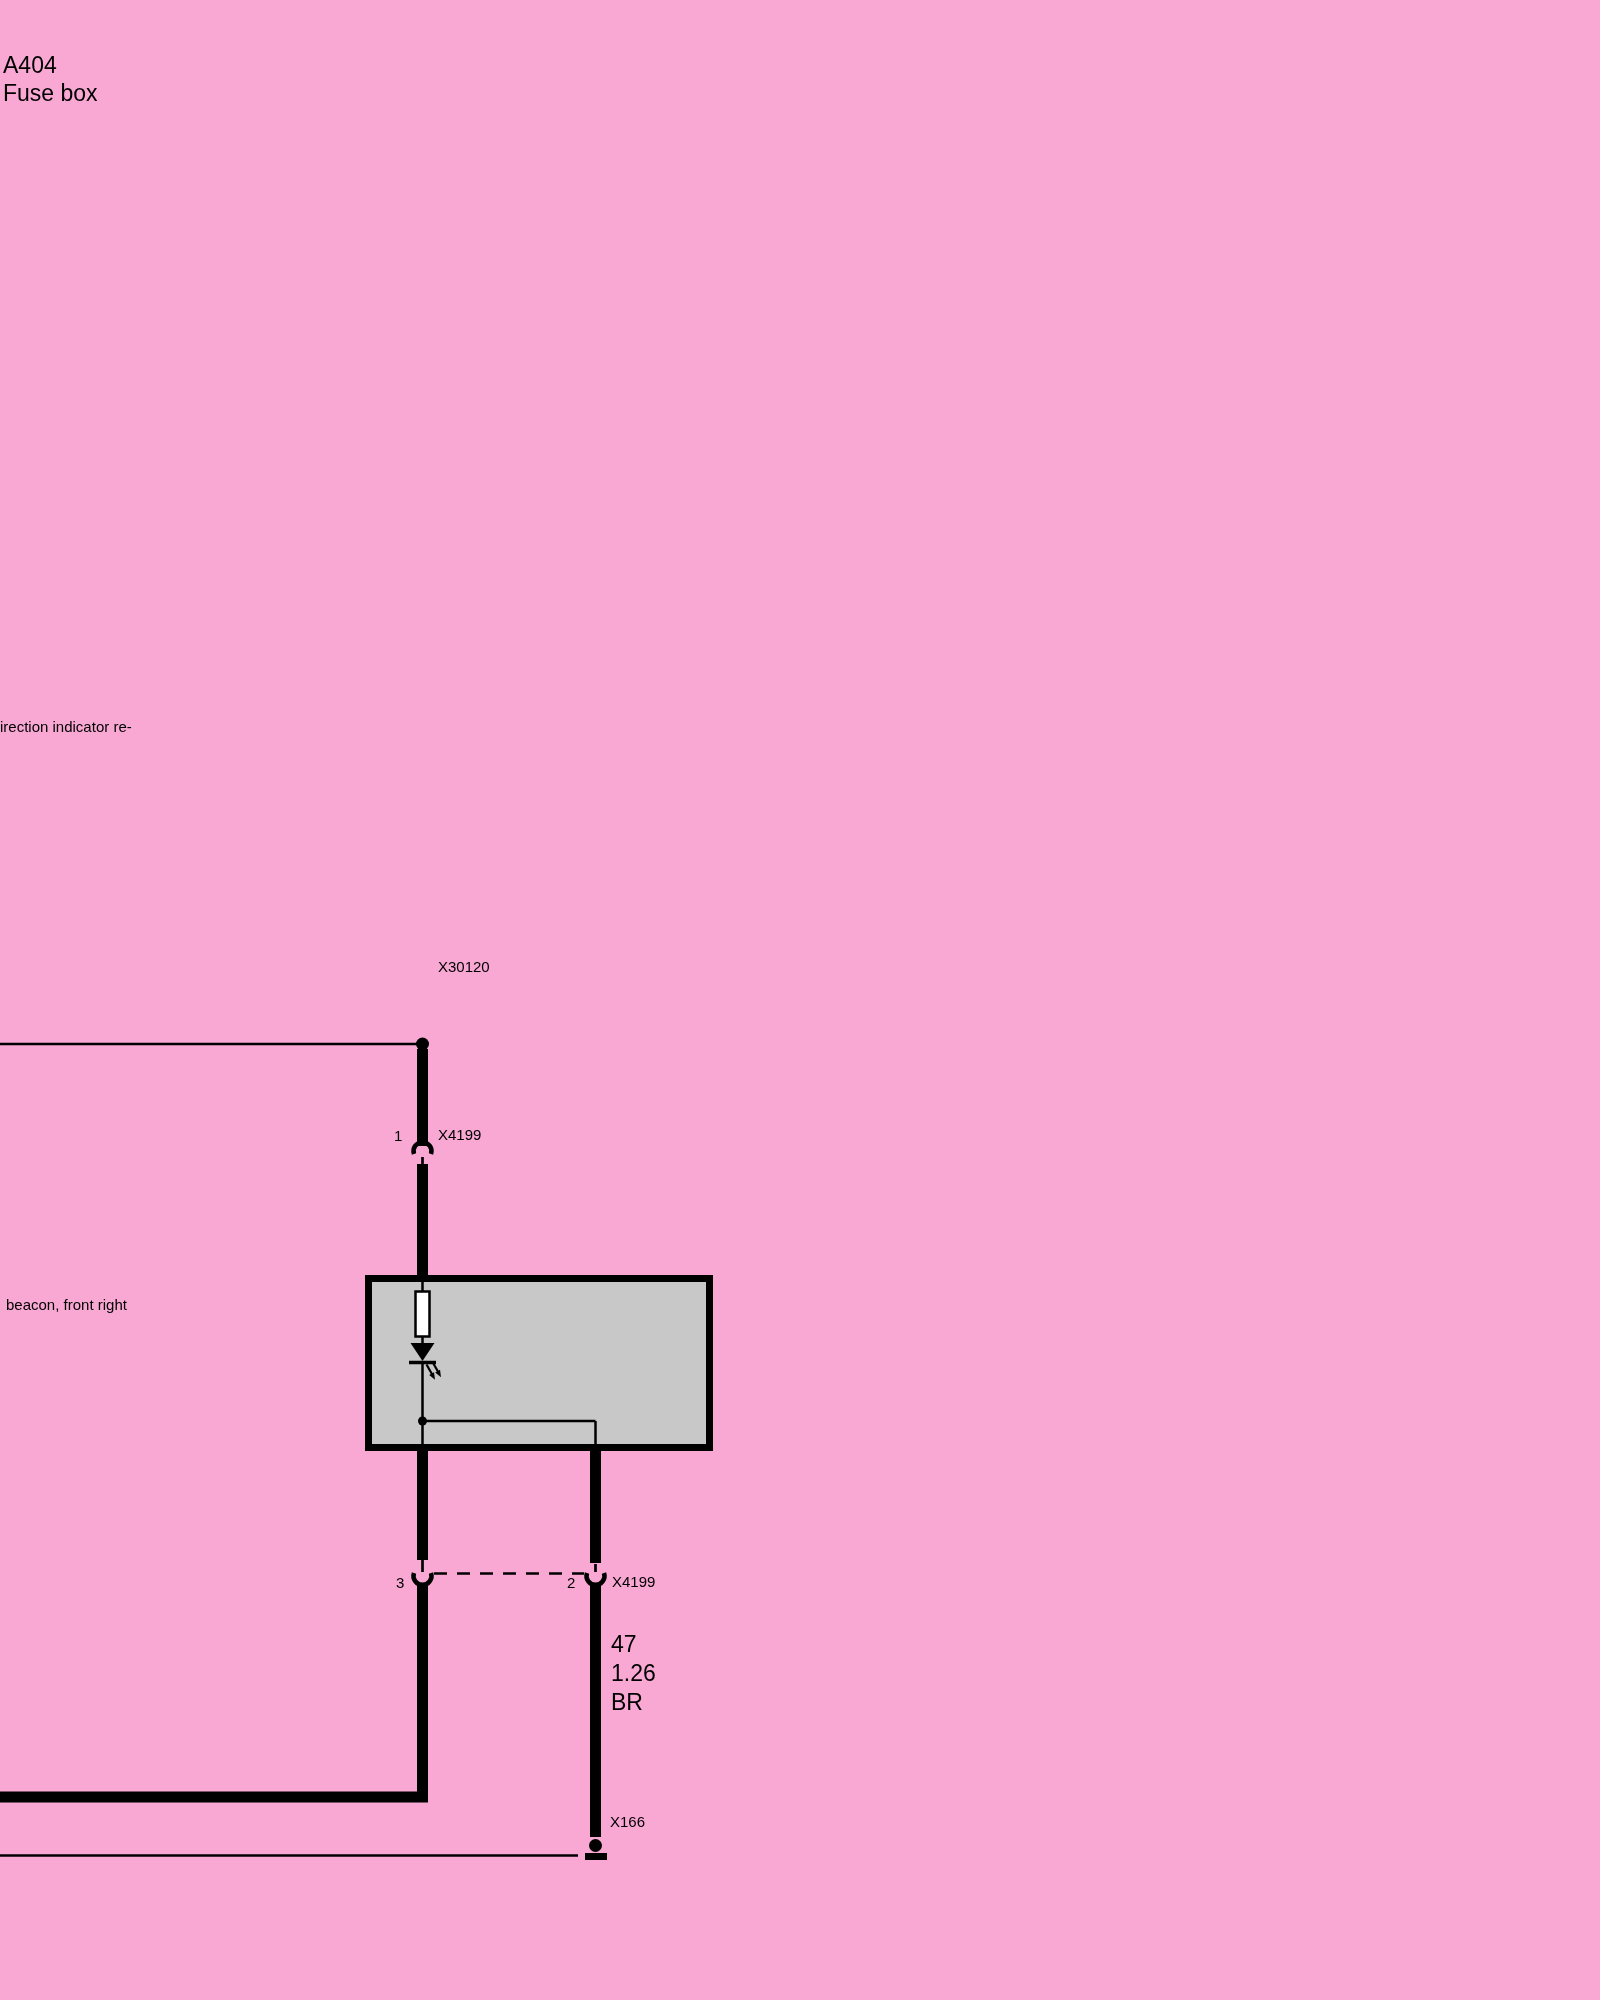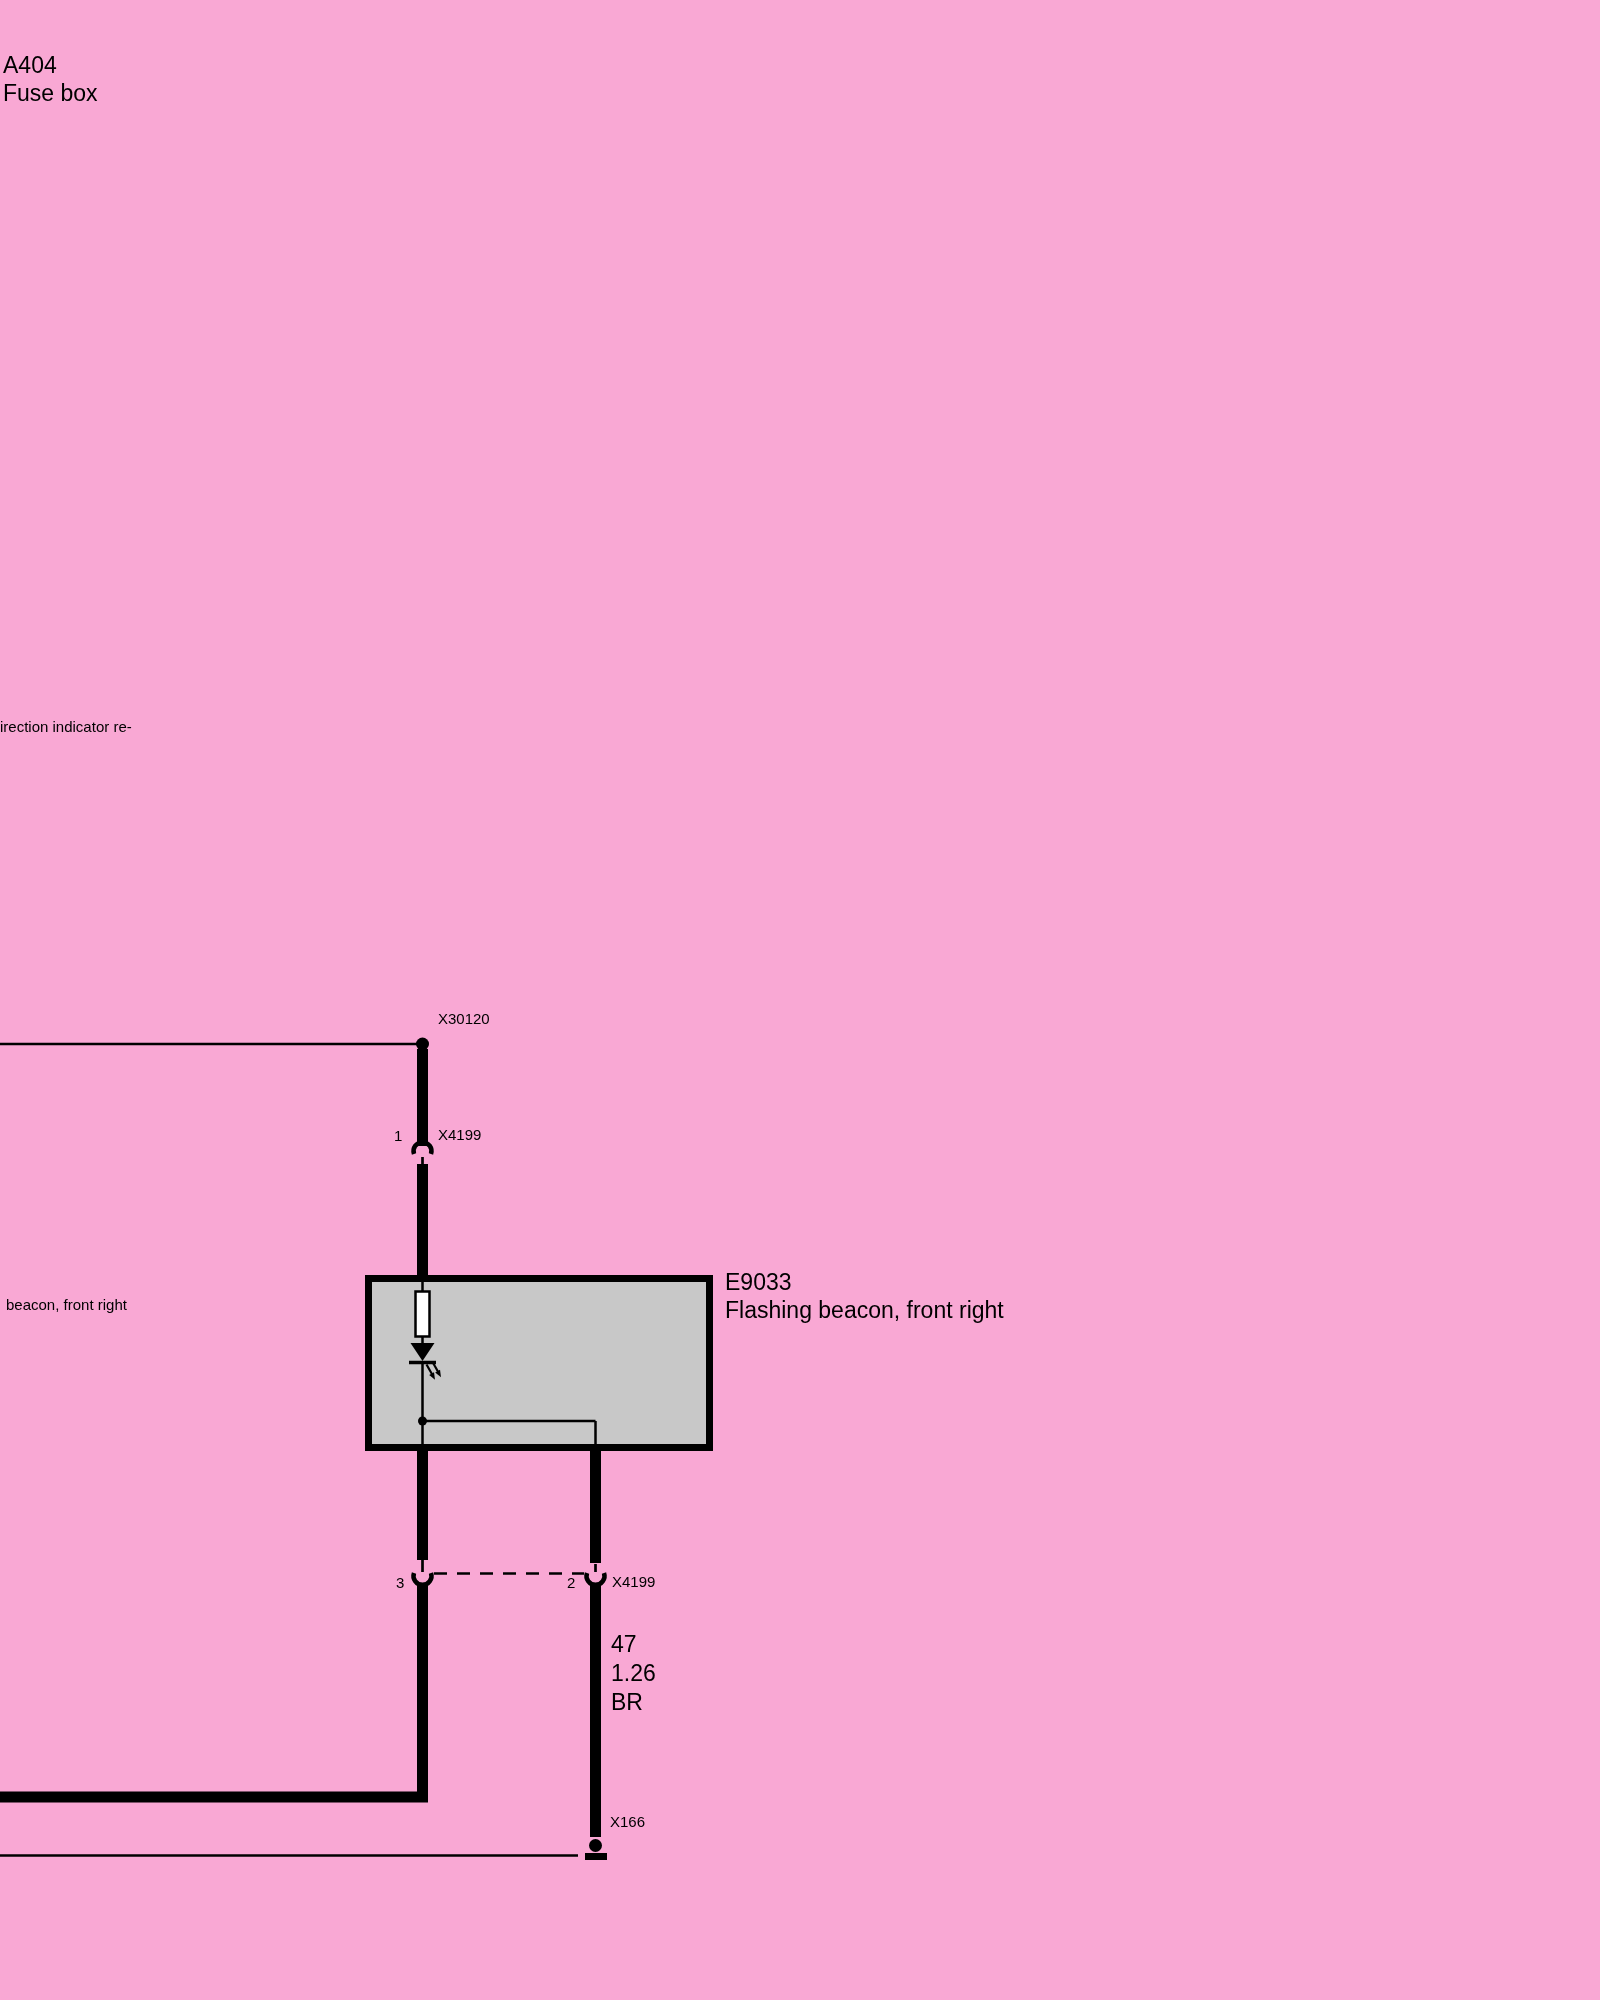--- a/index.html
+++ b/index.html
@@ -74,31 +74,27 @@
     <line x1="0" y1="1855.5" x2="578" y2="1855.5" stroke="#000" stroke-width="2.5"></line>
   </svg>
 
   <div class="lbl-block lh28" style="left:3px; top:51px;">
     <div>A404</div>
     <div>Fuse box</div>
   </div>
 
   <span class="lbl" style="left:0px; top:719px;">irection indicator re-</span>
 
-  <span class="lbl" style="left:438px; top:1011px;">X30120</span>
+  <span class="lbl" style="left:438px; top:959px;">X30120</span>
 
   <span class="lbl" style="left:394px; top:1128px;">1</span>
   <span class="lbl" style="left:438px; top:1127px;">X4199</span>
 
   <span class="lbl" style="left:6px; top:1297px;">beacon, front right</span>
 
-  <div class="lbl-block lh28" style="left:725px; top:1268px;">
-    <div>E9033</div>
-    <div>Flashing beacon, front right</div>
-  </div>
 
   <span class="lbl" style="left:396px; top:1575px;">3</span>
   <span class="lbl" style="left:567px; top:1575px;">2</span>
   <span class="lbl" style="left:612px; top:1574px;">X4199</span>
 
   <div class="lbl-block lh29" style="left:611px; top:1630px;">
     <div>47</div>
     <div>1.26</div>
     <div>BR</div>
   </div>

